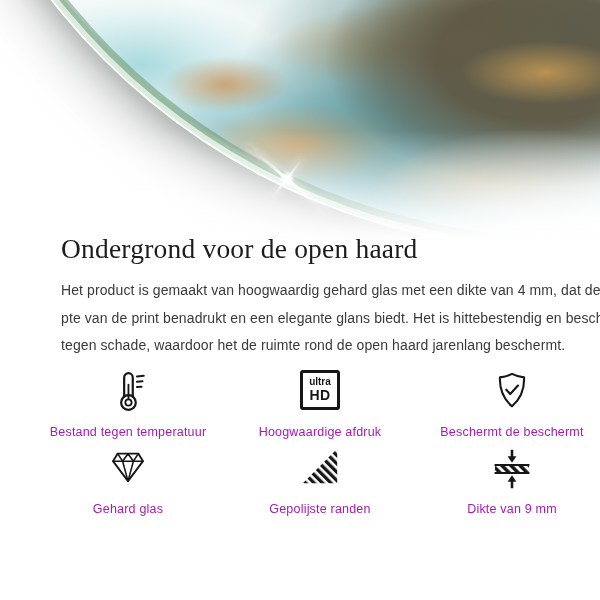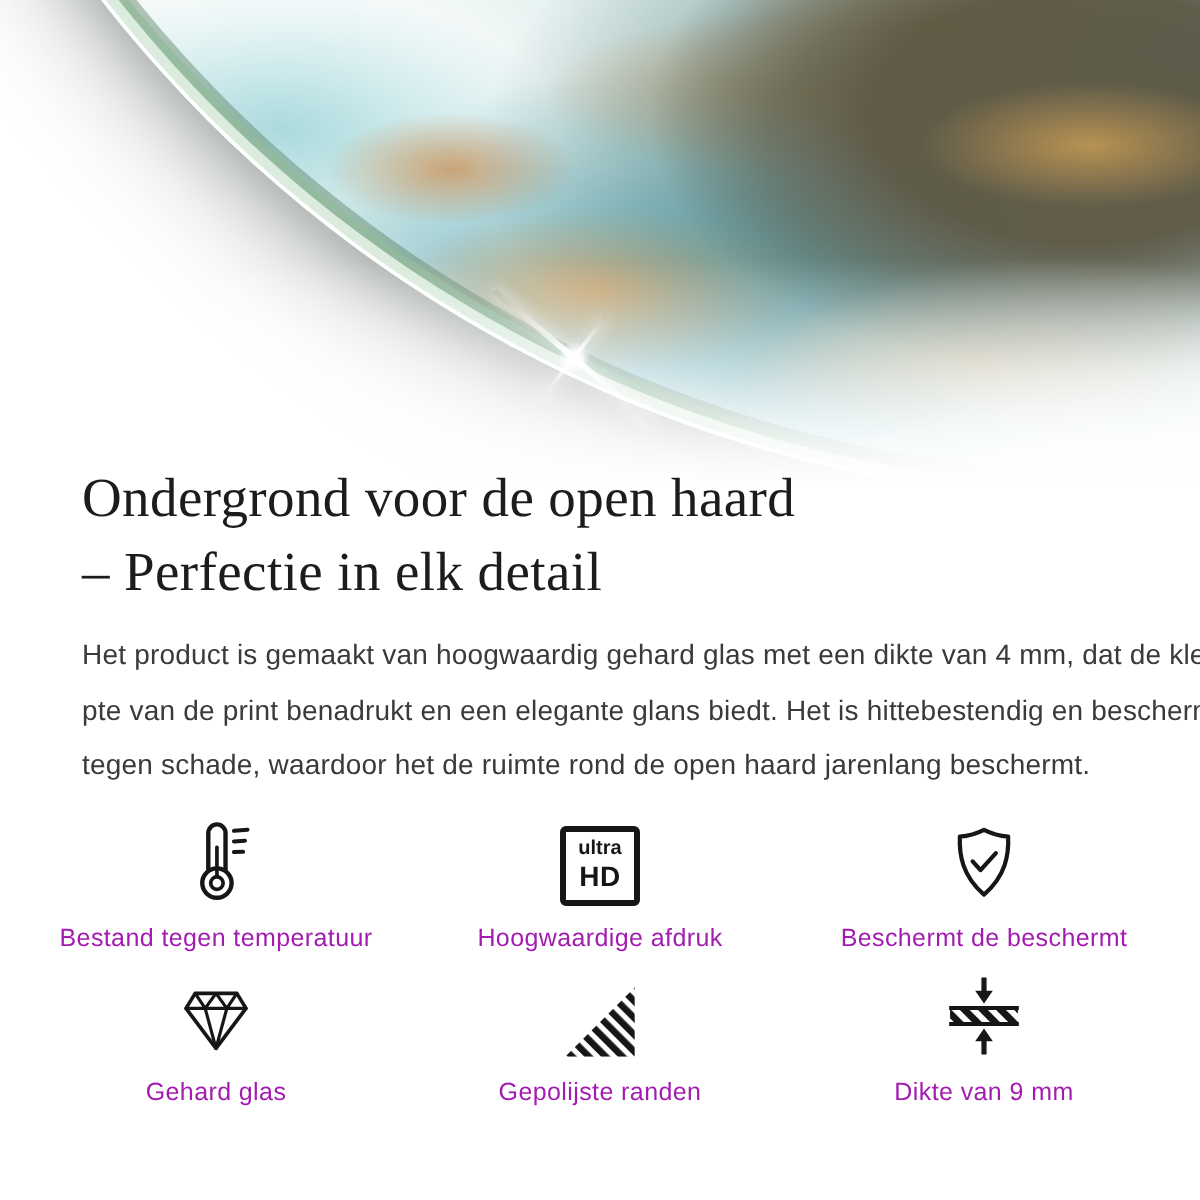--- a/index.html
+++ b/index.html
@@ -54,35 +54,35 @@
     background:radial-gradient(circle, #ffffff 0%, rgba(255,255,255,0.85) 35%, rgba(255,255,255,0) 70%);
     border-radius:50%;
   }
   .hero-fade{
     position:absolute;left:0;right:0;top:130px;bottom:0;pointer-events:none;
     background:
       radial-gradient(260px 160px at 88% 92%, rgba(255,255,255,0.9), rgba(255,255,255,0) 70%),
       linear-gradient(to bottom, rgba(255,255,255,0) 0%, rgba(255,255,255,0.55) 55%, #ffffff 95%);
   }
   
-  main{position:relative;z-index:1;margin-top:-20px;}
+  main{position:relative;z-index:1;margin-top:-20px;padding-left:20px;}
   h1{
     margin:0 40px 0 41px;font-family:"Liberation Serif", serif;font-weight:400;
     font-size:27.5px;line-height:37px;color:#1c1c1c;letter-spacing:0.2px;
   }
   h1 span{display:block;}
   .intro{margin:10px 40px 0 41px;font-size:14px;line-height:27.5px;color:#3a3a3a;letter-spacing:0.1px;}
   .intro span{display:block;white-space:nowrap;}
   
   .features{
     width:576px;margin:10px 0 0 12px;display:grid;
     grid-template-columns:repeat(3,1fr);row-gap:8px;justify-items:center;
   }
   .feature{display:flex;flex-direction:column;align-items:center;}
-  .feature .icon-box{height:46px;display:flex;align-items:flex-end;justify-content:center;}
+  .feature .icon-box{height:46px;display:flex;align-items:flex-start;justify-content:center;}
   .feature .label{margin-top:9px;font-size:12.5px;color:#a21caf;letter-spacing:0.2px;text-align:center;}
   .icon-box svg{display:block;}
   .uhd-box{
     width:40px;height:40px;border:3px solid #161616;border-radius:3px;box-sizing:border-box;
     display:flex;flex-direction:column;align-items:center;justify-content:center;line-height:1;color:#161616;
   }
   .uhd-top{font-size:10px;font-weight:600;}
   .uhd-bottom{font-size:14px;font-weight:700;margin-top:1px;letter-spacing:0.3px;}
 </style>
 </head>
@@ -94,21 +94,20 @@
     <div class="glass-disc"></div>
     <div class="sparkle">
         <div class="core"></div>
       </div>
     <div class="hero-fade"></div>
   </div>
 
   <main>
     <h1>
       <span>Ondergrond voor de open haard</span>
-      <span>– Perfectie in elk detail</span>
     </h1>
 
     <p class="intro">
       <span>Het product is gemaakt van hoogwaardig gehard glas met een dikte van 4 mm, dat de kleurdie-</span>
       <span>pte van de print benadrukt en een elegante glans biedt. Het is hittebestendig en beschermt</span>
       <span>tegen schade, waardoor het de ruimte rond de open haard jarenlang beschermt.</span>
     </p>
 
     <div class="features">
 

